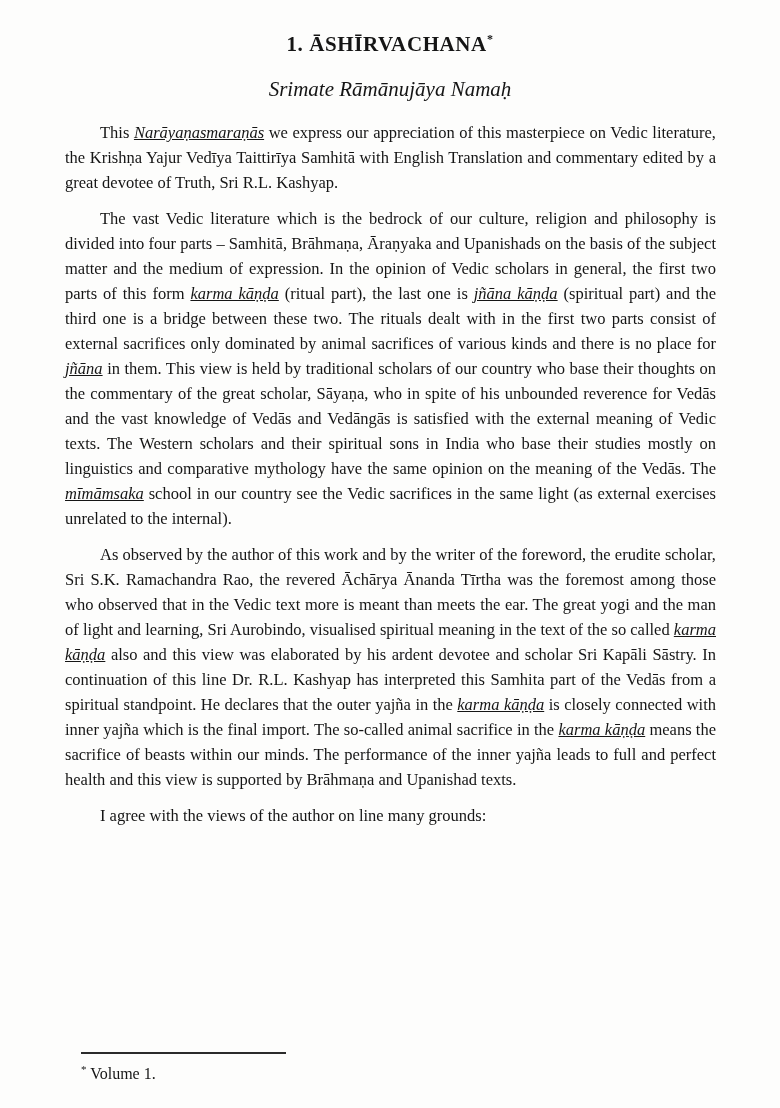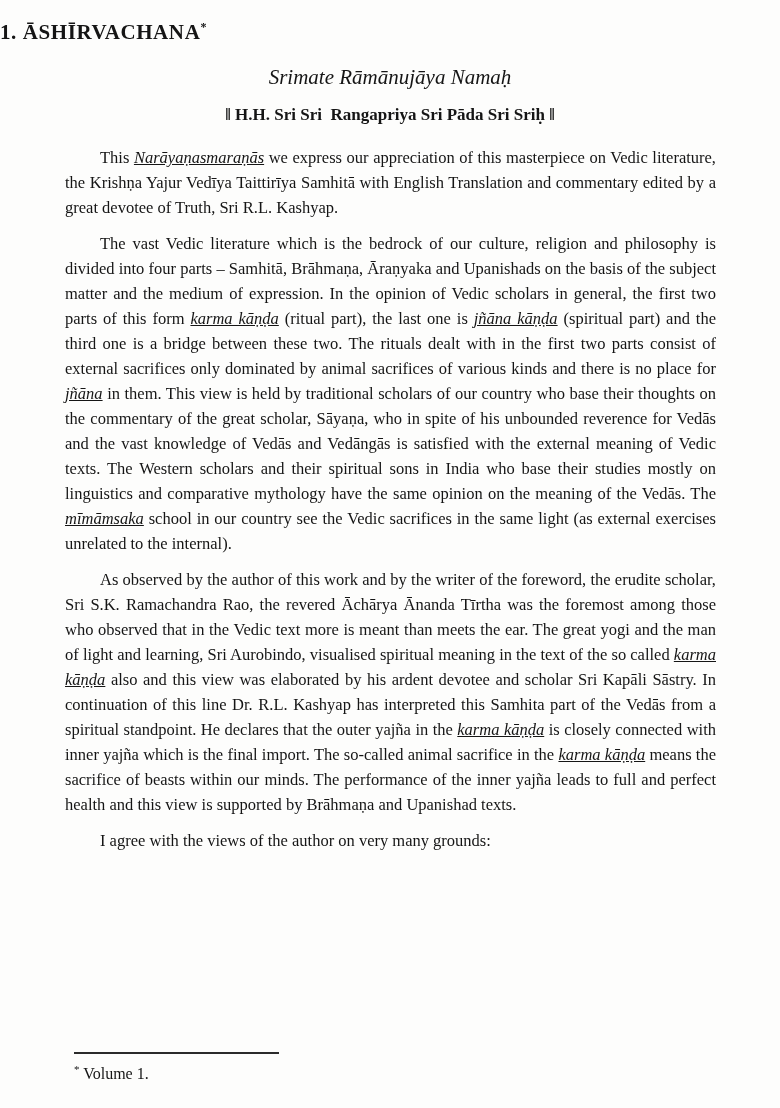--- a/index.html
+++ b/index.html
@@ -7,25 +7,25 @@
     width: 780px;
     height: 1108px;
     background: #fdfdfc;
     position: relative;
     box-sizing: border-box;
     font-family: "Liberation Serif", serif;
     color: #151515;
     overflow: hidden;
   }
   .title {
-    text-align: left;
+    text-align: center;
     font-size: 21px;
     font-weight: bold;
     letter-spacing: 0.6px;
-    margin: 0;
+    margin: 12px;
     padding-top: 15px;
     line-height: 25px;
   }
   .title sup { font-size: 12px; font-weight: bold; vertical-align: super; }
   .invocation {
     text-align: center;
     font-style: italic;
     font-size: 21px;
     margin: 22px 0 0 0;
     line-height: 21px;
@@ -39,41 +39,40 @@
     white-space: pre-wrap;
   }
   .body-text {
     margin: 20px 64px 0 65px;
     text-align: justify;
     font-size: 16.5px;
     line-height: 25px;
   }
   .para { margin: 0 0 11px 0; text-indent: 35px; }
   .it { font-style: italic; text-decoration: underline; }
-  .footnote-area { position: absolute; left: 74px; top: 1052px; }
+  .footnote-area { position: absolute; left: 81px; top: 1052px; }
   .footnote-rule { width: 205px; border-top: 2px solid #2b2b2b; height: 0; }
   .footnote { font-size: 16px; margin: 5px 0 0 0; line-height: 20px; }
   .footnote sup { font-size: 11px; }
 </style>
 </head>
 <body>
 
 <div class="page">
 
   <h1 class="title"><span>1. ĀSHĪRVACHANA</span><sup>*</sup></h1>
 
   <p class="invocation">Srimate Rāmānujāya Namaḥ</p>
 
-  <p class="salutation">‖ H.H. Sri Sri  Rangapriya Sri Pāda Sri Sriḥ ‖</p>
 
   <div class="body-text">
     <p class="para"><span>This </span><span class="it">Narāyaṇasmaraṇās</span><span> we express our appreciation of this masterpiece on Vedic literature, the Krishṇa Yajur Vedīya Taittirīya Samhitā with English Translation and commentary edited by a great devotee of Truth, Sri R.L. Kashyap.</span></p>
     <p class="para"><span>The vast Vedic literature which is the bedrock of our culture, religion and philosophy is divided into four parts – Samhitā, Brāhmaṇa, Āraṇyaka and Upanishads on the basis of the subject matter and the medium of expression. In the opinion of Vedic scholars in general, the first two parts of this form </span><span class="it">karma kāṇḍa</span><span> (ritual part), the last one is </span><span class="it">jñāna kāṇḍa</span><span> (spiritual part) and the third one is a bridge between these two. The rituals dealt with in the first two parts consist of external sacrifices only dominated by animal sacrifices of various kinds and there is no place for </span><span class="it">jñāna</span><span> in them. This view is held by traditional scholars of our country who base their thoughts on the commentary of the great scholar, Sāyaṇa, who in spite of his unbounded reverence for Vedās and the vast knowledge of Vedās and Vedāngās is satisfied with the external meaning of Vedic texts. The Western scholars and their spiritual sons in India who base their studies mostly on linguistics and comparative mythology have the same opinion on the meaning of the Vedās. The </span><span class="it">mīmāmsaka</span><span> school in our country see the Vedic sacrifices in the same light (as external exercises unrelated to the internal).</span></p>
     <p class="para"><span>As observed by the author of this work and by the writer of the foreword, the erudite scholar, Sri S.K. Ramachandra Rao, the revered Āchārya Ānanda Tīrtha was the foremost among those who observed that in the Vedic text more is meant than meets the ear. The great yogi and the man of light and learning, Sri Aurobindo, visualised spiritual meaning in the text of the so called </span><span class="it">karma kāṇḍa</span><span> also and this view was elaborated by his ardent devotee and scholar Sri Kapāli Sāstry. In continuation of this line Dr. R.L. Kashyap has interpreted this Samhita part of the Vedās from a spiritual standpoint. He declares that the outer yajña in the </span><span class="it">karma kāṇḍa</span><span> is closely connected with inner yajña which is the final import. The so-called animal sacrifice in the </span><span class="it">karma kāṇḍa</span><span> means the sacrifice of beasts within our minds. The performance of the inner yajña leads to full and perfect health and this view is supported by Brāhmaṇa and Upanishad texts.</span></p>
-    <p class="para"><span>I agree with the views of the author on very many grounds:</span></p>
+    <p class="para"><span>I agree with the views of the author on line many grounds:</span></p>
   </div>
 
   <div class="footnote-area">
     <div class="footnote-rule"></div>
     <p class="footnote"><sup>*</sup> <span>Volume 1.</span></p>
   </div>
 
 </div>
 
 </body></html>

